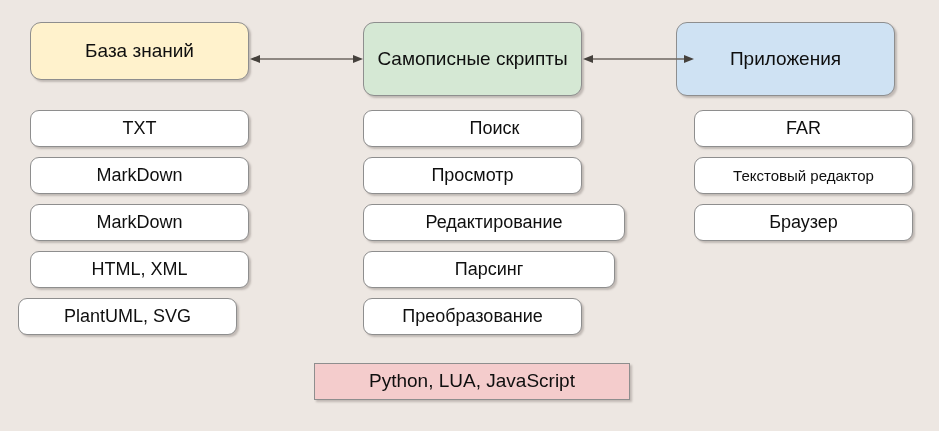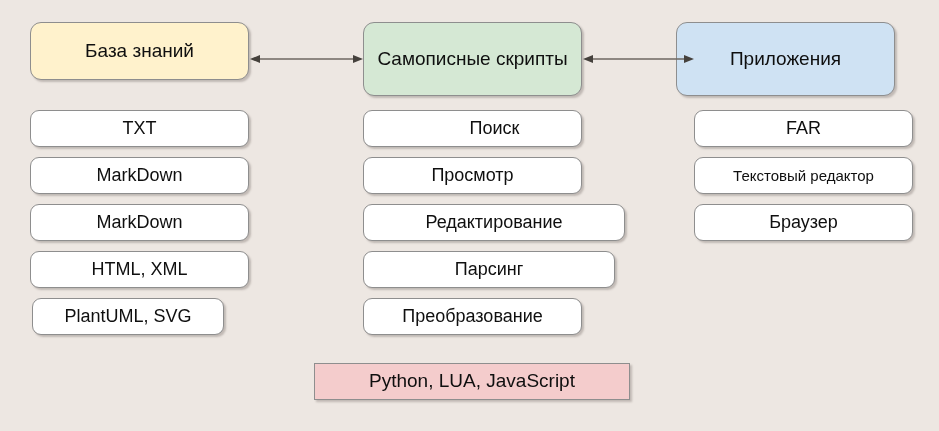--- a/index.html
+++ b/index.html
@@ -67,21 +67,21 @@
   </div>
   <div class="node item" style="left:30px; top:157px; width:219px; height:37px;">
     <span>MarkDown</span>
   </div>
   <div class="node item" style="left:30px; top:204px; width:219px; height:37px;">
     <span>MarkDown</span>
   </div>
   <div class="node item" style="left:30px; top:251px; width:219px; height:37px;">
     <span>HTML, XML</span>
   </div>
-  <div class="node item" style="left:32px; top:298px; width:192px; height:37px;">
+  <div class="node item" style="left:18px; top:298px; width:219px; height:37px;">
     <span>PlantUML, SVG</span>
   </div>
 
   <div class="node header" style="left: 363px; top: 22px; width: 219px; height: 74px; background-color: rgb(213, 232, 212);">
     <span>Самописные скрипты</span>
   </div>
   <div class="node item" style="left:363px; top:110px; width:219px; height:37px;padding-left:44px;">
     <span>Поиск</span>
   </div>
   <div class="node item" style="left:363px; top:157px; width:219px; height:37px;">

